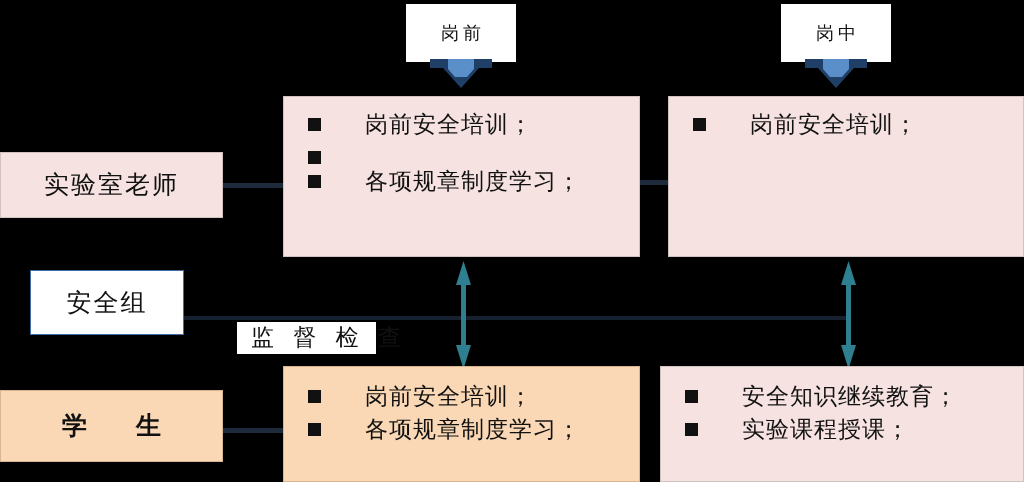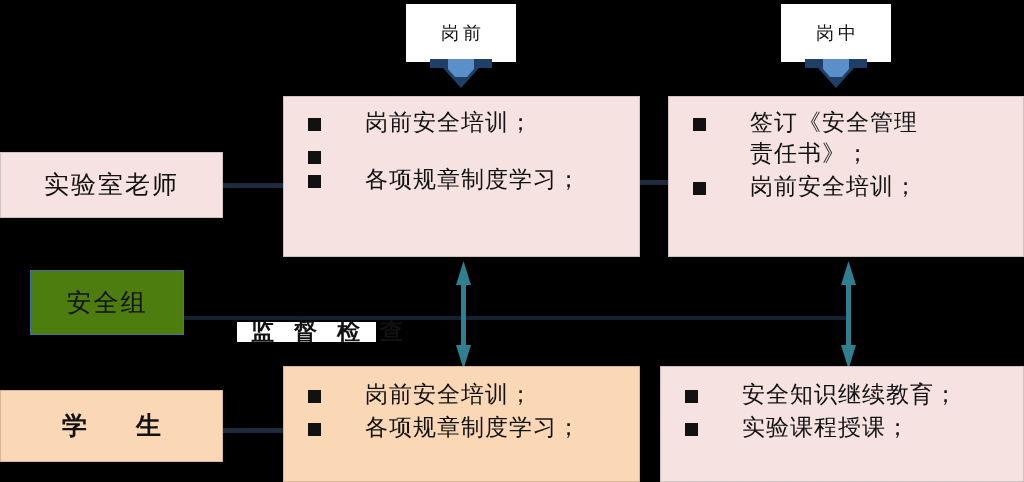--- a/index.html
+++ b/index.html
@@ -18,21 +18,21 @@
     position:absolute;
     box-sizing:border-box;
     display:flex;
     align-items:center;
     justify-content:center;
     line-height:1.25;
     white-space:nowrap;
   }
   .box.pink   {background:#f6e3e1;border:1px solid #cfc2c0;}
   .box.orange {background:#fbd8b5;border:1px solid #d9b593;}
-  .box.blue   {background:#4d7c0f;border:1px solid #3f6ea8;}
+  .box.blue   {background:#ffffff;border:1px solid #3f6ea8;}
   .box.white  {background:#ffffff;border:1px solid #ffffff;}
 
   
   .actor{
     font-size:25px;
     letter-spacing:2px;
   }
   .actor.wide-spaced{letter-spacing:12px;text-indent:12px;font-weight:bold;}
 
   
@@ -47,21 +47,20 @@
     display:block;
     padding:12px 10px 10px 14px;
   }
   .litem{
     display:flex;
     align-items:flex-start;
     font-size:23px;
     line-height:1.34;
     margin:0 0 2px 0;
     white-space:nowrap;
-    font-family:Liberation Mono, monospace;
   }
   .litem .bullet{
     flex:0 0 auto;
     width:13px;height:13px;
     background:#111111;
     margin:9px 44px 0 10px;
   }
   .litem .ltext{
     flex:1 1 auto;
     letter-spacing:1px;
@@ -139,36 +138,31 @@
       <span class="bullet"></span>
       <span class="ltext">各项规章制度学习；</span>
     </div>
   </div>
 
   <div class="hline" style="left:640px;top:180px;width:28px;"></div>
 
   <div class="box pink listbox" style="left:668px;top:96px;width:356px;height:161px;">
     <div class="litem">
       <span class="bullet"></span>
-      <span class="ltext">签订《安全管理
-责任书》；</span>
-    </div>
-    <div class="litem">
-      <span class="bullet"></span>
       <span class="ltext">岗前安全培训；</span>
     </div>
   </div>
 
   <div class="box blue actor" style="left:30px;top:270px;width:154px;height:65px;">
     <span>安全组</span>
   </div>
 
   <div class="hline thin" style="left:184px;top:316px;width:667px;"></div>
 
-  <div class="caption-label" style="left:237px;top:322px;width:139px;height:20px;font-weight:bold;">
+  <div class="caption-label" style="left:237px;top:322px;width:139px;height:32px;">
     <span>监 督 检 查</span>
   </div>
 
   <div class="vdbl" style="left:453px;top:261px;width:21px;height:108px;">
     <svg width="21" height="108" viewBox="0 0 21 108">
       <polygon points="10.5,0 18,24 13,24 13,84 18,84 10.5,108 3,84 8,84 8,24 3,24" fill="#2e7f8f"></polygon>
     </svg>
   </div>
   <div class="vdbl" style="left:838px;top:261px;width:21px;height:108px;">
     <svg width="21" height="108" viewBox="0 0 21 108">

